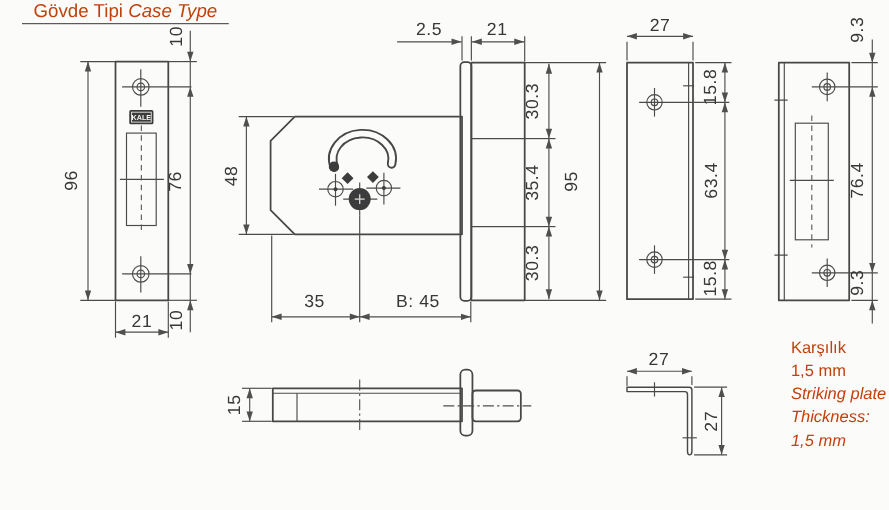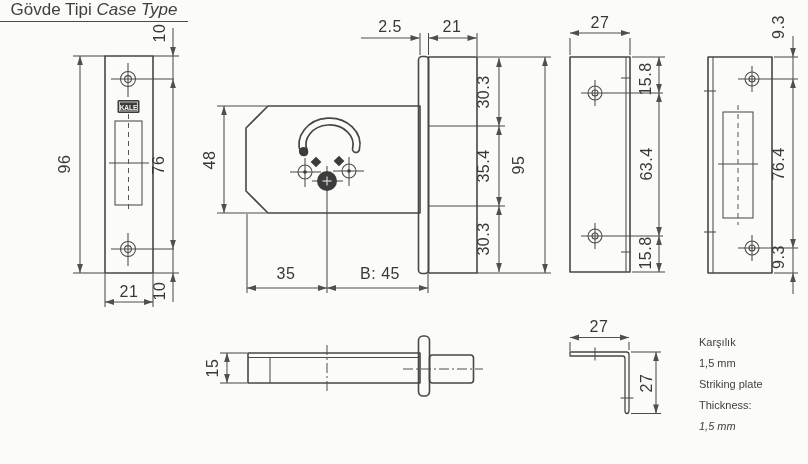--- a/index.html
+++ b/index.html
@@ -11,24 +11,24 @@
   }
   svg{position:absolute;left:0;top:0;}
   .ol{fill:none;stroke:#474747;stroke-width:1.6;stroke-linejoin:round;}
   .ol2{fill:none;stroke:#474747;stroke-width:1.3;stroke-linejoin:round;}
   .tl{fill:none;stroke:#4b4b4b;stroke-width:1.05;}
   .dl{fill:none;stroke:#4f4f4f;stroke-width:1.05;}
   .cl{fill:none;stroke:#4f4f4f;stroke-width:1;stroke-dasharray:10 3 2 3;}
   .dsh{fill:none;stroke:#565656;stroke-width:1;stroke-dasharray:5 4;}
   .dark{fill:#3c3c3c;stroke:none;}
   text.dim{font:16px "Liberation Sans",sans-serif;fill:#383838;letter-spacing:.5px;}
-  .txtblock{position:absolute;color:#404040;}
+  .txtblock{position:absolute;color:#c2410c;padding-left:20px;}
   .case-type{left:0;top:346;width:188px;text-align:center;font-size:17px;line-height:20px;}
   .case-type .rule{border-top:1.6px solid #4a4a4a;margin:1px 0 2px 0;}
-  .striker-note{left:699px;top:332px;font-size:11px;line-height:21px;}
+  .striker-note{left:699px;top:306px;font-size:15px;line-height:21px;}
 </style>
 </head>
 <body>
 
 <svg width="808" height="464" viewBox="0 0 808 464">
   <defs>
     <marker id="arr" markerUnits="userSpaceOnUse" markerWidth="10" markerHeight="7" refX="9.3" refY="3.5" orient="auto-start-reverse">
       <path d="M0.3,0.6 L9.3,3.5 L0.3,6.4 Z" fill="#4f4f4f"></path>
     </marker>
   </defs>
@@ -282,16 +282,16 @@
 </svg>
 
 <div class="txtblock case-type">
   <div><span>Gövde Tipi</span>&nbsp;<i>Case Type</i></div>
   <div class="rule"></div>
 </div>
 
 <div class="txtblock striker-note">
   <div>Karşılık</div>
   <div>1,5 mm</div>
-  <div style="">Striking plate</div>
-  <div style="">Thickness:</div>
+  <div style="font-style:italic">Striking plate</div>
+  <div style="font-style:italic">Thickness:</div>
   <div style="font-style:italic">1,5 mm</div>
 </div>
 
 </body></html>

